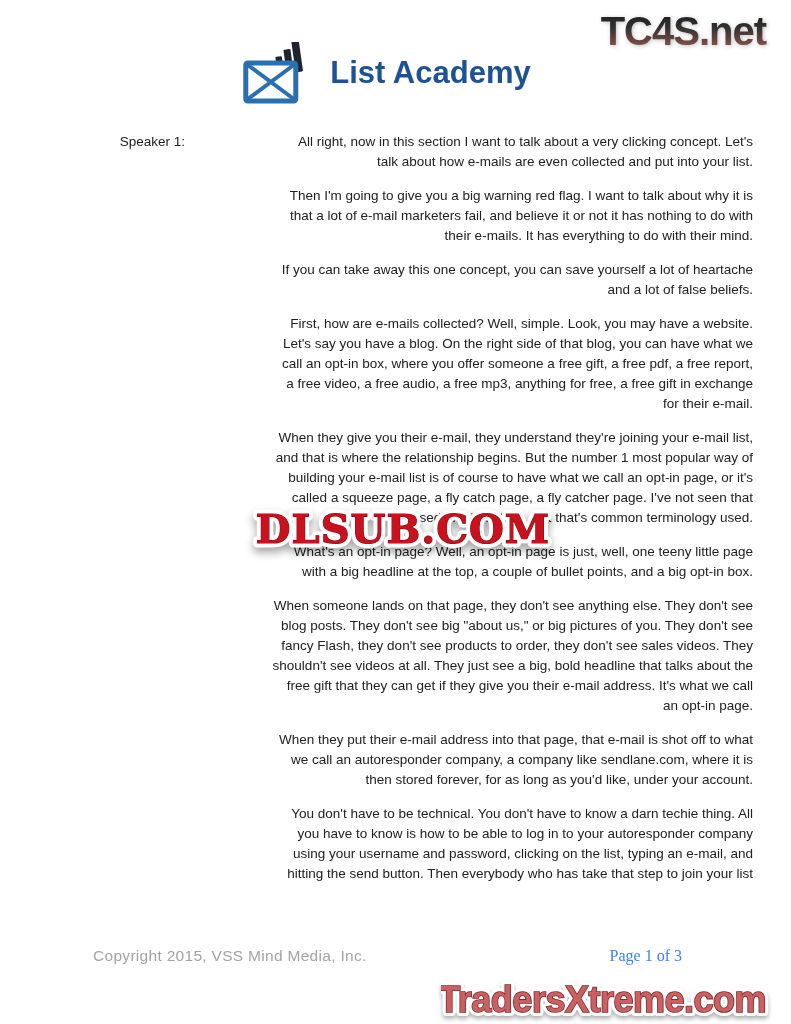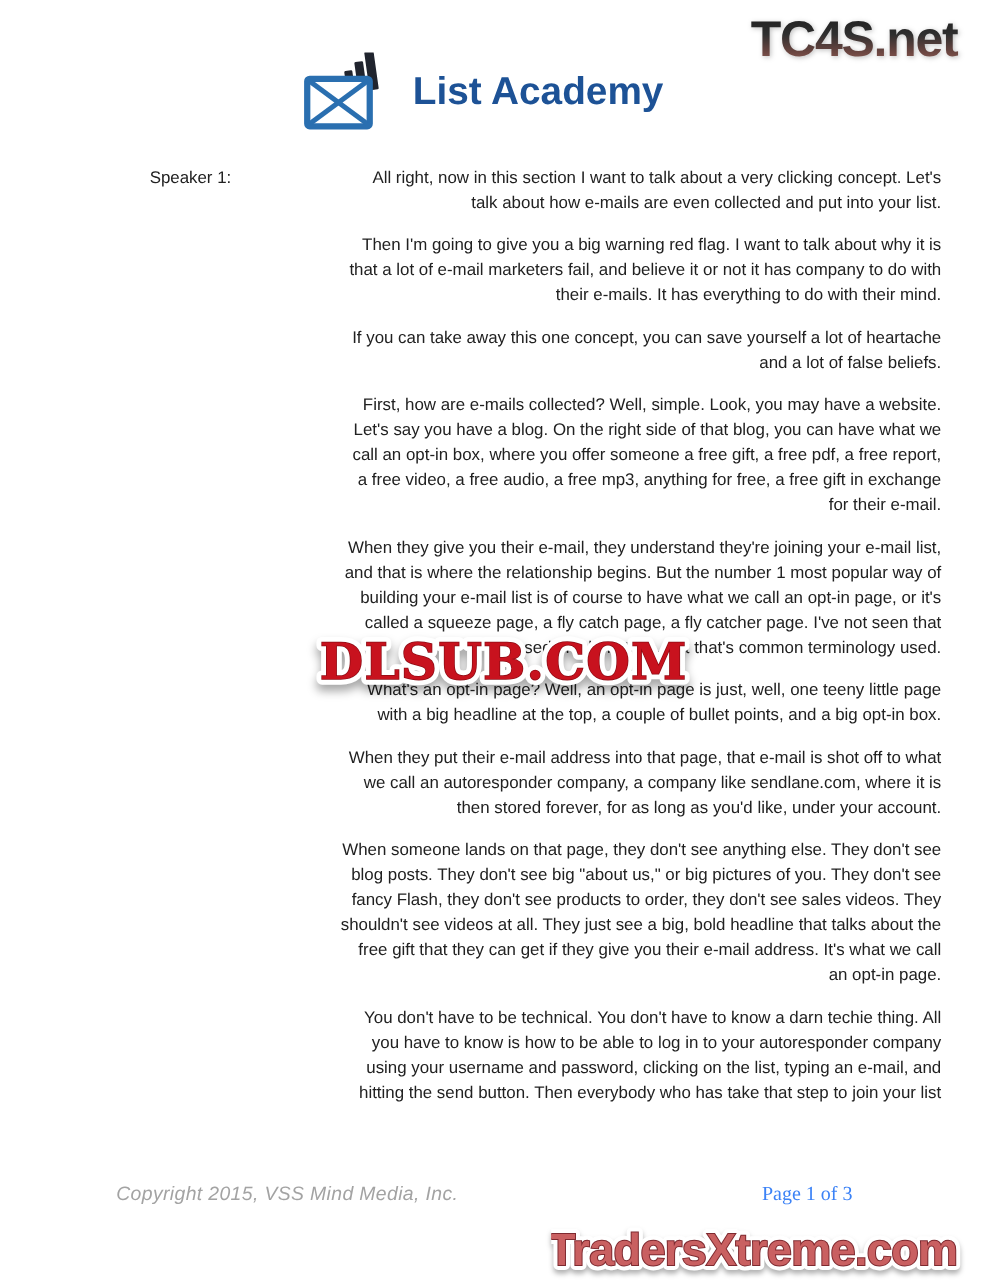--- a/index.html
+++ b/index.html
@@ -40,21 +40,21 @@
     white-space:pre-line;
   }
   
   .watermark{
     position:absolute;left:248px;top:500px;z-index:5;
   }
   .watermark-svg{filter:drop-shadow(0 5px 4px rgba(0,0,0,0.35));}
   
   .copyright{
     position:absolute;left:93px;top:947px;
-    font-size:15.5px;color:#a3a3a3;letter-spacing:0.3px;font-style:italic;
+    font-size:15.5px;color:#a3a3a3;letter-spacing:0.3px;
   }
   .page-number{
     position:absolute;right:91px;top:947px;
     font-family:"Liberation Serif", serif;
     font-size:16px;color:#3b82f6;
   }
   
   .banner{position:absolute;right:2px;top:975px;}
   .banner-svg{filter:drop-shadow(0 3px 2px rgba(0,0,0,0.30));}
 </style>
@@ -95,45 +95,45 @@
     </svg>
     <span class="brand-name">List Academy</span>
   </div>
 
   <div class="transcript">
     <div class="speaker">Speaker 1:</div>
     <div class="paras">
         <p class="para">All right, now in this section I want to talk about a very clicking concept. Let's
 talk about how e-mails are even collected and put into your list.</p>
         <p class="para">Then I'm going to give you a big warning red flag. I want to talk about why it is
-that a lot of e-mail marketers fail, and believe it or not it has company to do with
+that a lot of e-mail marketers fail, and believe it or not it has nothing to do with
 their e-mails. It has everything to do with their mind.</p>
         <p class="para">If you can take away this one concept, you can save yourself a lot of heartache
 and a lot of false beliefs.</p>
         <p class="para">First, how are e-mails collected? Well, simple. Look, you may have a website.
 Let's say you have a blog. On the right side of that blog, you can have what we
 call an opt-in box, where you offer someone a free gift, a free pdf, a free report,
 a free video, a free audio, a free mp3, anything for free, a free gift in exchange
 for their e-mail.</p>
         <p class="para">When they give you their e-mail, they understand they're joining your e-mail list,
 and that is where the relationship begins. But the number 1 most popular way of
 building your e-mail list is of course to have what we call an opt-in page, or it's
 called a squeeze page, a fly catch page, a fly catcher page. I've not seen that
 used in a long time, but that's common terminology used.</p>
         <p class="para">What's an opt-in page? Well, an opt-in page is just, well, one teeny little page
 with a big headline at the top, a couple of bullet points, and a big opt-in box.</p>
-        <p class="para">When they put their e-mail address into that page, that e-mail is shot off to what
-we call an autoresponder company, a company like sendlane.com, where it is
-then stored forever, for as long as you'd like, under your account.</p>
         <p class="para">When someone lands on that page, they don't see anything else. They don't see
 blog posts. They don't see big "about us," or big pictures of you. They don't see
 fancy Flash, they don't see products to order, they don't see sales videos. They
 shouldn't see videos at all. They just see a big, bold headline that talks about the
 free gift that they can get if they give you their e-mail address. It's what we call
 an opt-in page.</p>
+        <p class="para">When they put their e-mail address into that page, that e-mail is shot off to what
+we call an autoresponder company, a company like sendlane.com, where it is
+then stored forever, for as long as you'd like, under your account.</p>
         <p class="para">You don't have to be technical. You don't have to know a darn techie thing. All
 you have to know is how to be able to log in to your autoresponder company
 using your username and password, clicking on the list, typing an e-mail, and
 hitting the send button. Then everybody who has take that step to join your list</p>
       </div>
   </div>
 
   <div class="watermark">
     <svg class="watermark-svg" width="310" height="58" viewBox="0 0 310 58">
       <text x="155" y="43" text-anchor="middle" font-family="DejaVu Serif, serif" font-size="40" font-weight="bold" letter-spacing="1" fill="#c8121e" stroke="#ffffff" stroke-width="9" paint-order="stroke" stroke-linejoin="round">DLSUB.COM</text>

